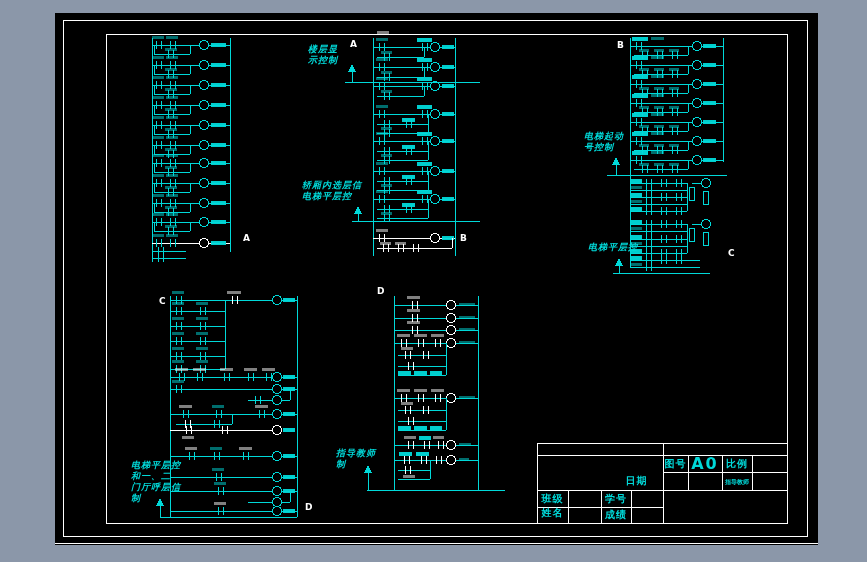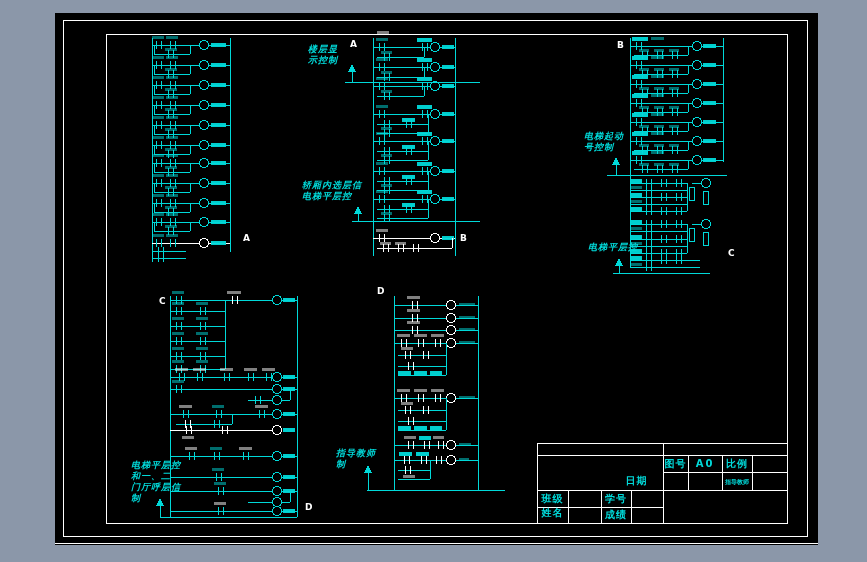--- a/index.html
+++ b/index.html
@@ -6,21 +6,21 @@
   #screen{position:relative;width:867px;height:562px;background:#8b97a9;overflow:hidden;
           font-family:"DejaVu Sans",sans-serif;}
   #cad{position:absolute;left:0;top:0;}
   .ov{position:absolute;color:#00d9d9;font:bold 9px "DejaVu Sans",sans-serif;
       line-height:11px;letter-spacing:1px;white-space:nowrap;}
   .ov span{display:block;font-style:italic;}
   .letter{position:absolute;color:#ffffff;font:bold 9px "DejaVu Sans",sans-serif;}
   .tb{position:absolute;color:#00d9d9;display:flex;align-items:center;justify-content:center;
       font:bold 10px "DejaVu Sans",sans-serif;letter-spacing:1px;text-align:center;}
   .tb.big{font-size:13px;letter-spacing:4px;}
-  .tb.val{font-size:10px;letter-spacing:2px;}
+  .tb.val{font-size:16px;letter-spacing:2px;}
   .tb.tiny{font-size:6px;letter-spacing:0;line-height:7px;white-space:normal;}
 </style>
 </head>
 <body>
 
 <div id="screen">
   <svg id="cad" width="867" height="562" shape-rendering="crispEdges">
       <g>
         <rect x="0" y="0" width="867" height="562" fill="#8b97a9"></rect>
         <rect x="55" y="13" width="763" height="532" fill="#000000"></rect>

